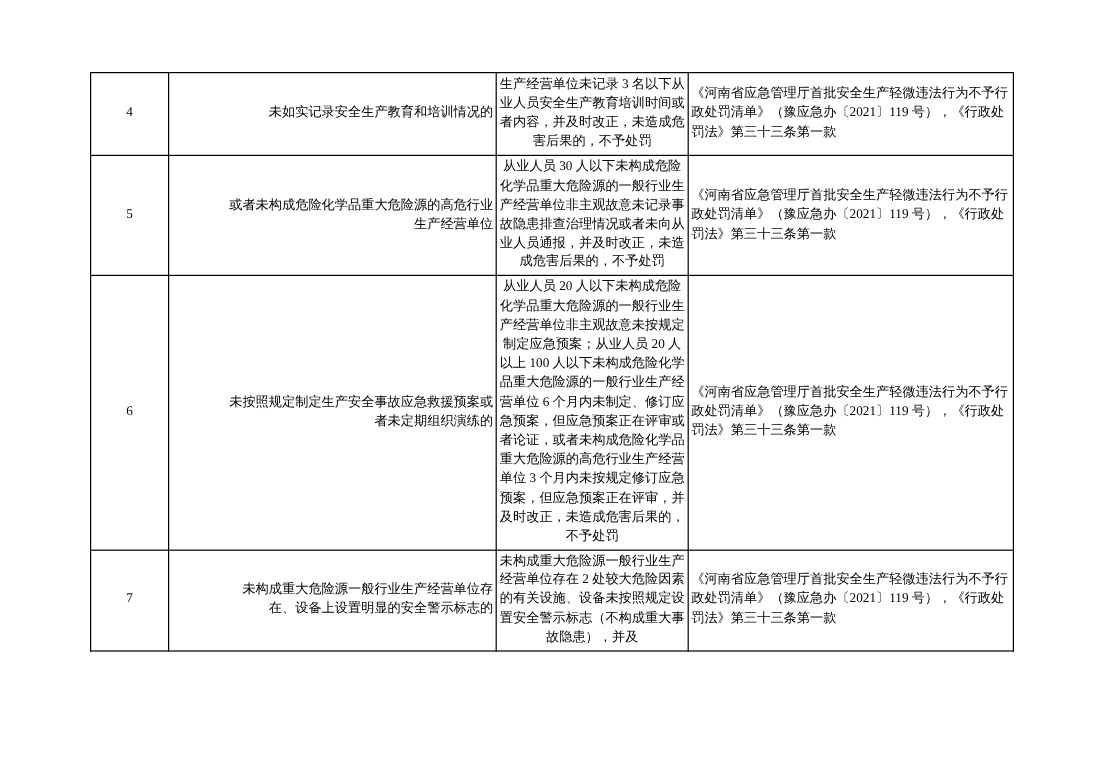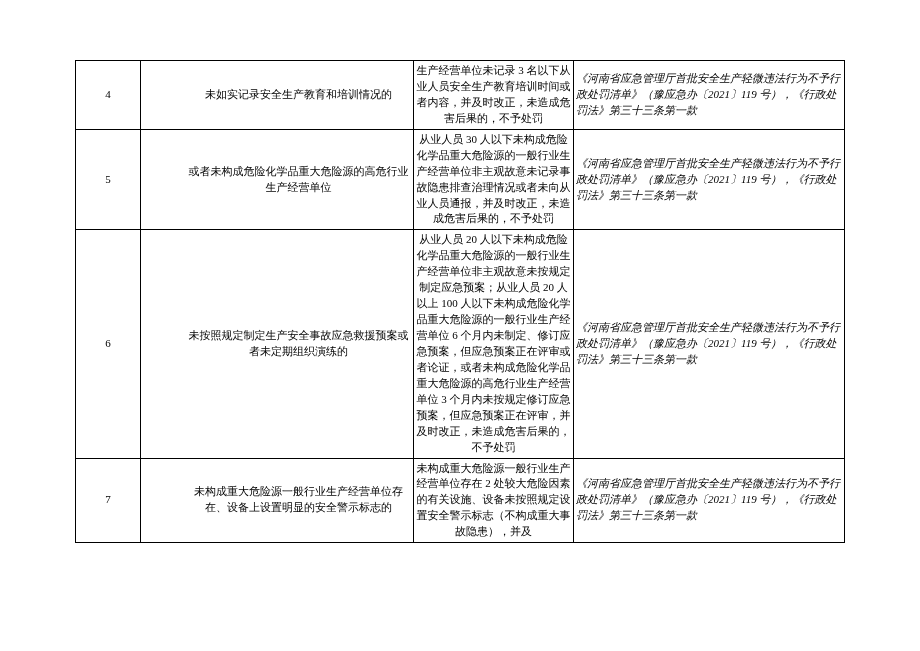--- a/index.html
+++ b/index.html
@@ -30,30 +30,29 @@
       line-height: 1.45;
       font-size: 11px;
       word-break: break-all;
     }
     .col-num {
       width: 60px;
       text-align: center;
     }
     .col-behavior {
       width: 225px;
-      text-align: center;
+      text-align: right;
       padding-left: 45px;
     }
     .col-condition {
       width: 155px;
       text-align: center;
     }
     .col-basis {
       text-align: left;
-      font-style: italic;
     }
   </style>
 </head>
 <body>
 
 <div class="page">
   <table>
     <tbody>
       <tr>
         <td class="col-num">4</td>

